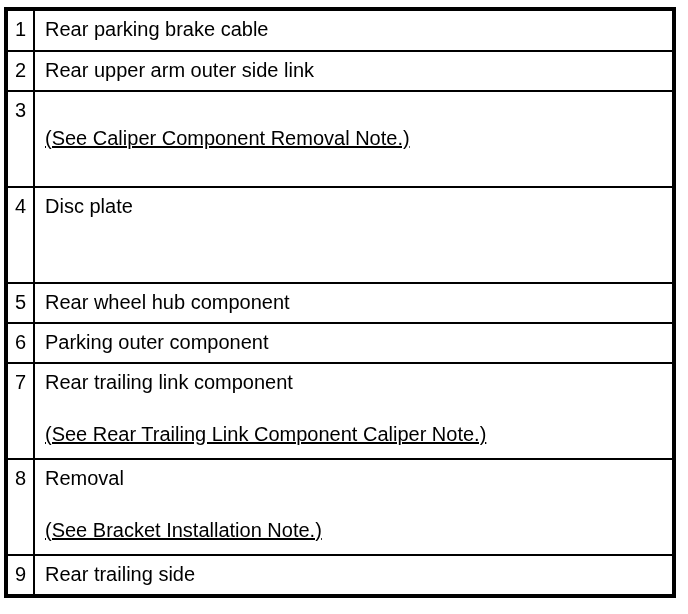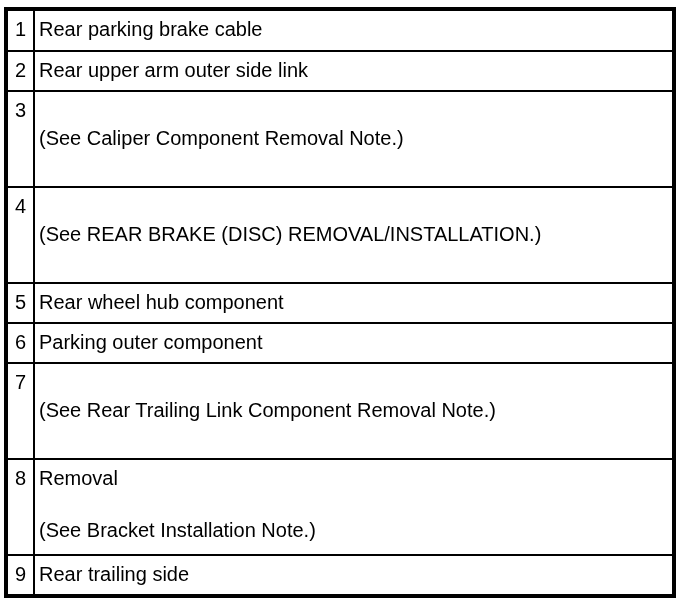--- a/index.html
+++ b/index.html
@@ -47,24 +47,26 @@
     line-height: 24px;
     padding-top: 6px;
   }
   .desc-cell {
     flex: 1 1 auto;
     box-sizing: border-box;
     padding: 6px 8px 8px 4px;
     font-size: 20px;
     line-height: 24px;
     letter-spacing: 0px;
+    margin-left: 6px;
   }
   .item-note {
     margin-top: 28px;
     white-space: nowrap;
+    text-decoration: underline;
   }
 </style>
 </head>
 <body>
 
 <div class="parts-table">
 
   <div class="row">
     <div class="num-cell">1</div>
     <div class="desc-cell">
@@ -82,42 +84,43 @@
   <div class="row tall">
     <div class="num-cell">3</div>
     <div class="desc-cell">
       <div class="item-note">(See Caliper Component Removal Note.)</div>
     </div>
   </div>
 
   <div class="row tall">
     <div class="num-cell">4</div>
     <div class="desc-cell">
-      <div class="item-note">(See REAR BRAKE (DISC) REMOVAL/INSTALLATION.)</div>
+      <div class="item-name">Disc plate</div>
     </div>
   </div>
 
   <div class="row">
     <div class="num-cell">5</div>
     <div class="desc-cell">
       <div class="item-name">Rear wheel hub component</div>
     </div>
   </div>
 
   <div class="row">
     <div class="num-cell">6</div>
     <div class="desc-cell">
       <div class="item-name">Parking outer component</div>
     </div>
   </div>
 
   <div class="row tall">
     <div class="num-cell">7</div>
     <div class="desc-cell">
-      <div class="item-note">(See Rear Trailing Link Component Removal Note.)</div>
+      <div class="item-name">Rear trailing link component</div>
+      <div class="item-note">(See Rear Trailing Link Component Caliper Note.)</div>
     </div>
   </div>
 
   <div class="row tall">
     <div class="num-cell">8</div>
     <div class="desc-cell">
       <div class="item-name">Removal</div>
       <div class="item-note">(See Bracket Installation Note.)</div>
     </div>
   </div>

